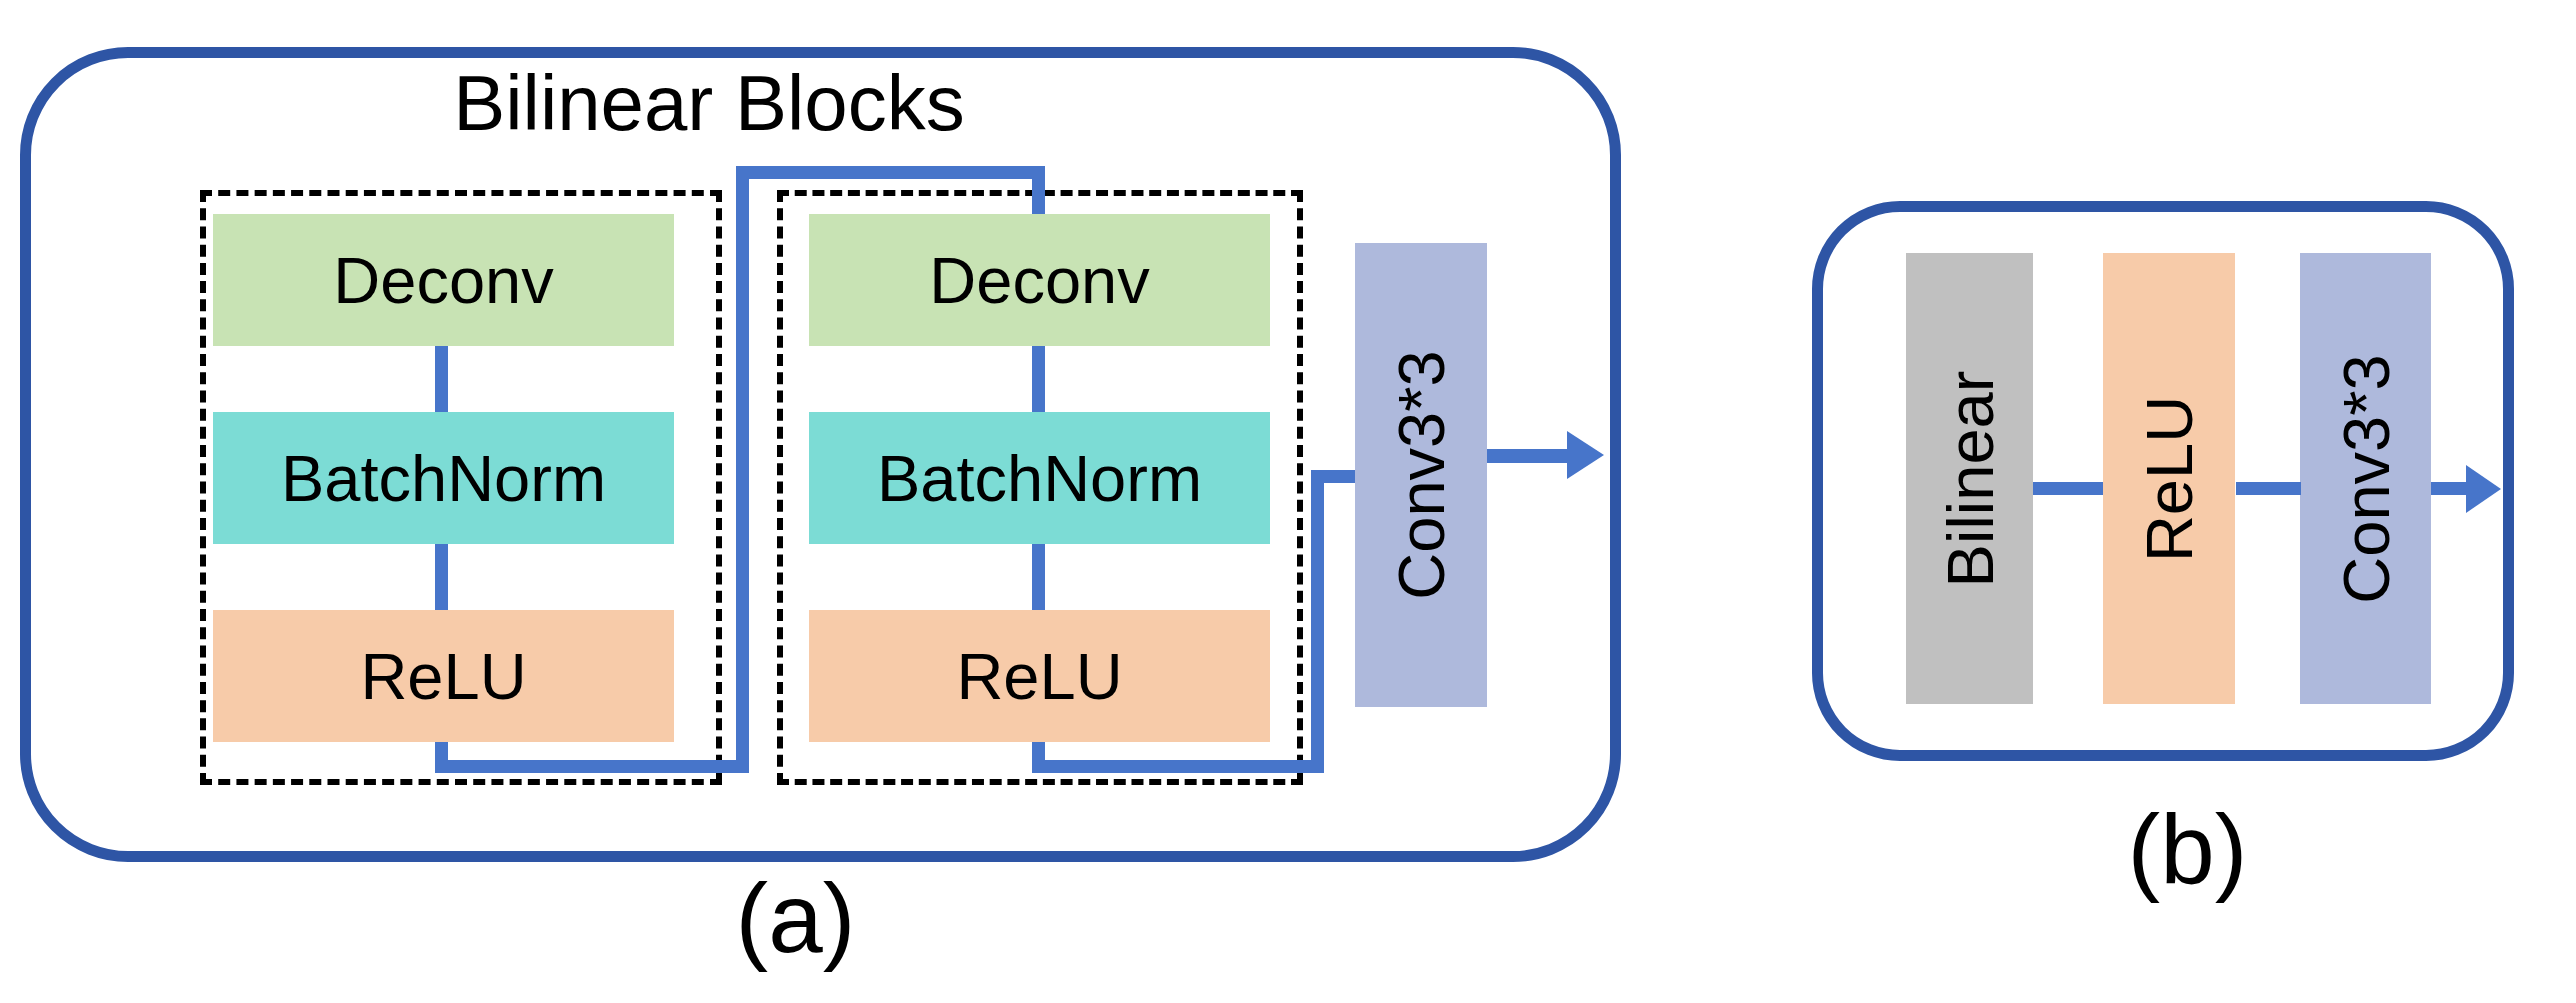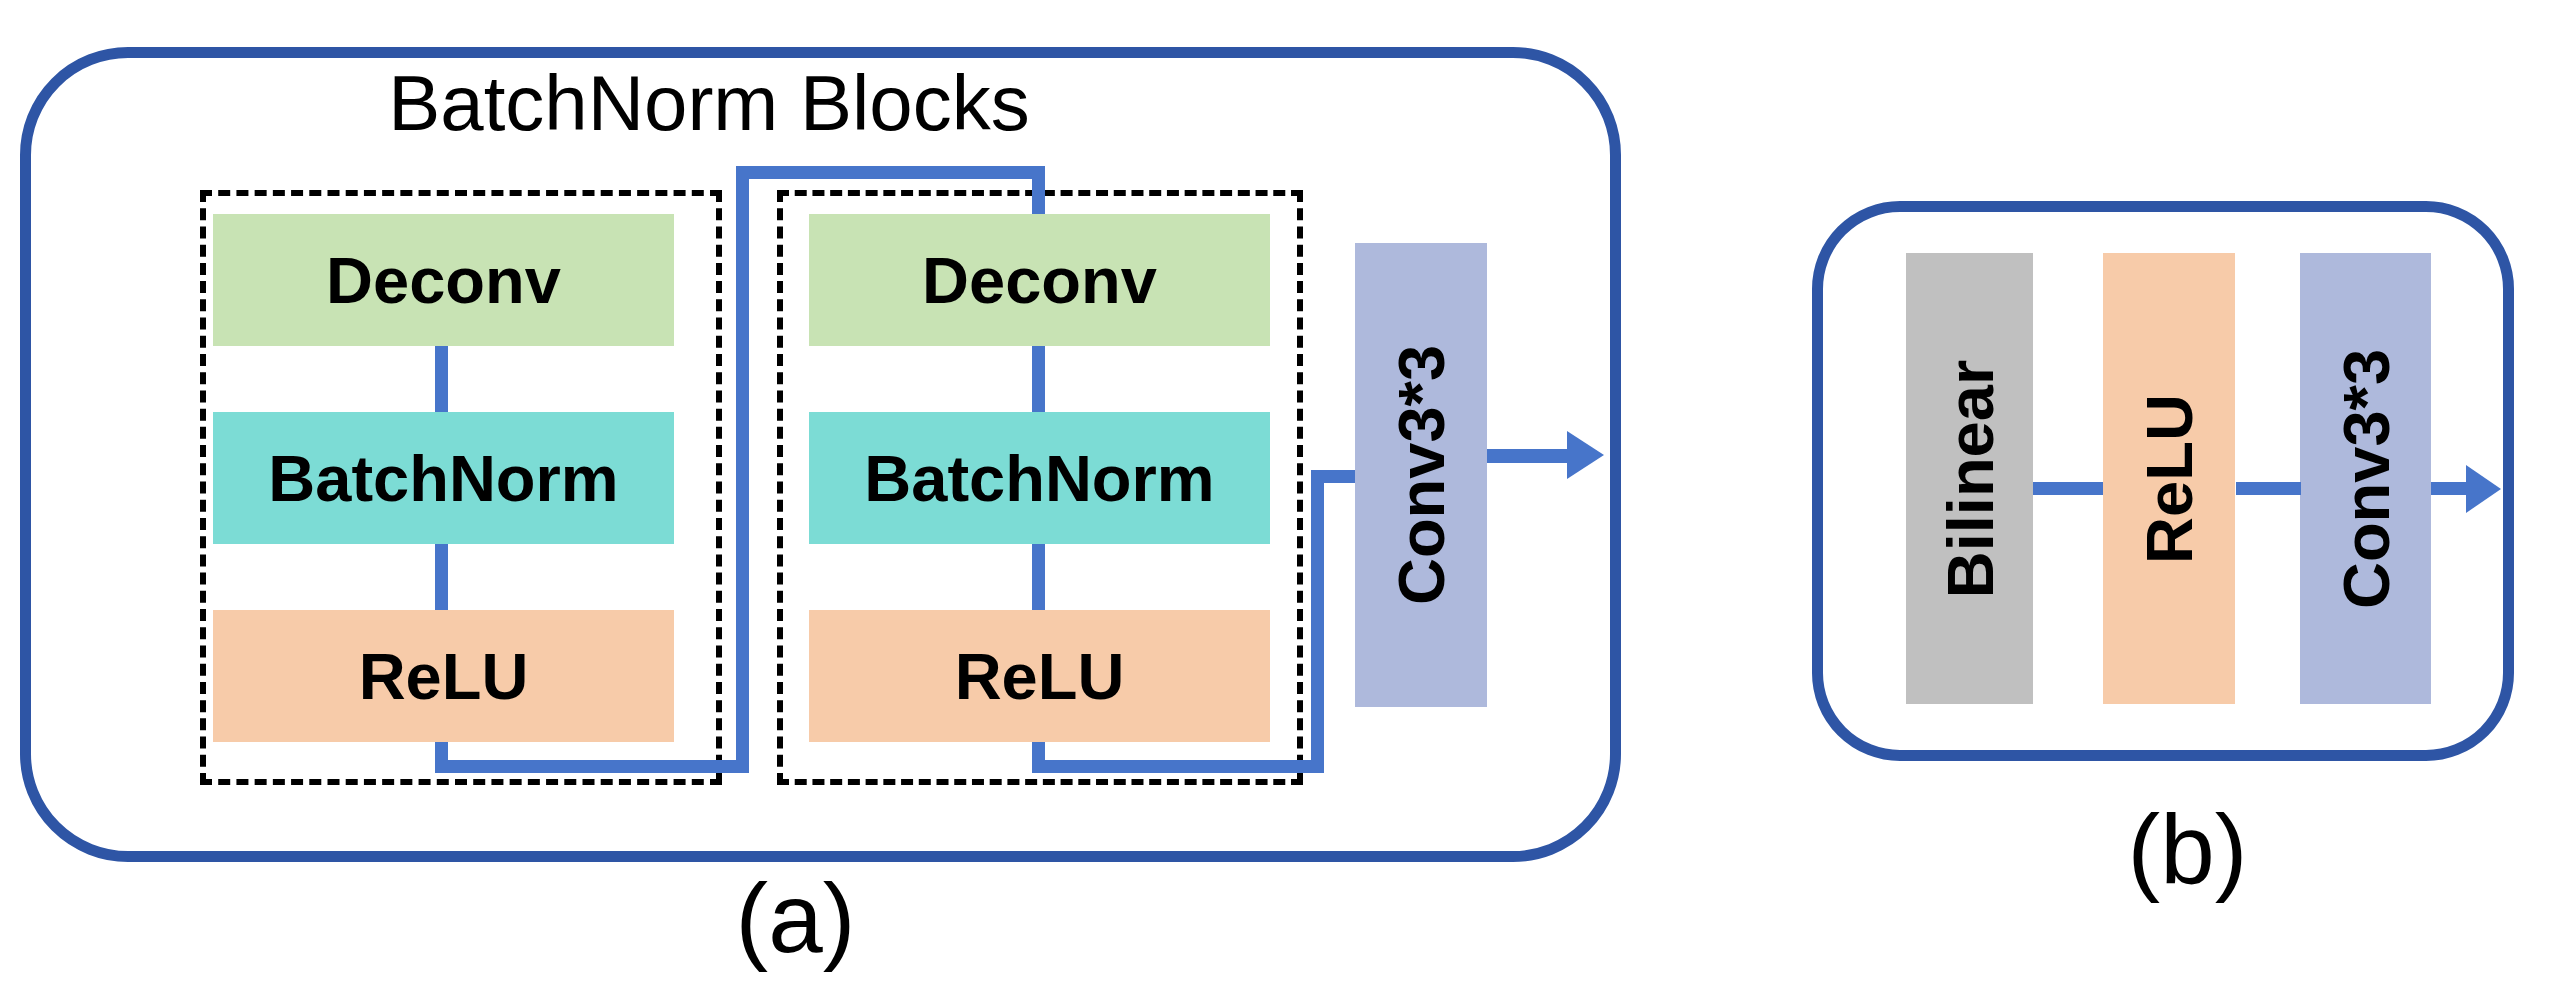--- a/index.html
+++ b/index.html
@@ -23,21 +23,20 @@
     border:6.8px dashed #000000;
     box-sizing:border-box;
     background:transparent;
   }
   .layer{
     position:absolute;
     display:flex;align-items:center;justify-content:center;
     font-size:65px;
     line-height:1;
     box-sizing:border-box;
-    font-weight:bold;
   }
   .vlabel{
     position:absolute;left:50%;top:50%;
     transform:translate(-50%,-50%) rotate(-90deg);
     white-space:nowrap;
     font-size:65px;line-height:1;
   }
   .conn{
     position:absolute;
     background:#4775ca;
@@ -61,21 +60,21 @@
     font-size:98px;line-height:1;
   }
 </style>
 </head>
 <body>
 
 <div id="stage">
 
   <div class="frame" style="left: 19.6px; top: 47px; width: 1601px; height: 815px; border-color: rgb(46, 85, 165);"></div>
 
-  <div class="fig-title" style="left: 254px; top: 61px; width: 910px; color: rgb(0, 0, 0);">BatchNorm Blocks</div>
+  <div class="fig-title" style="left: 254px; top: 61px; width: 910px; color: rgb(0, 0, 0);">Bilinear Blocks</div>
 
   <div class="dashed-box" style="left: 200px; top: 190px; width: 522px; height: 595px; border-color: rgb(0, 0, 0);"></div>
 
   <div class="layer" style="left: 213px; top: 214px; width: 461px; height: 132px; background: rgb(200, 227, 180);">Deconv</div>
 
   <div class="layer" style="left: 213px; top: 412px; width: 461px; height: 132px; background: rgb(124, 220, 213);">BatchNorm</div>
 
   <div class="layer" style="left: 213px; top: 610px; width: 461px; height: 132px; background: rgb(247, 203, 169);">ReLU</div>
 
   <div class="dashed-box" style="left: 777px; top: 190px; width: 526px; height: 595px; border-color: rgb(0, 0, 0);"></div>

